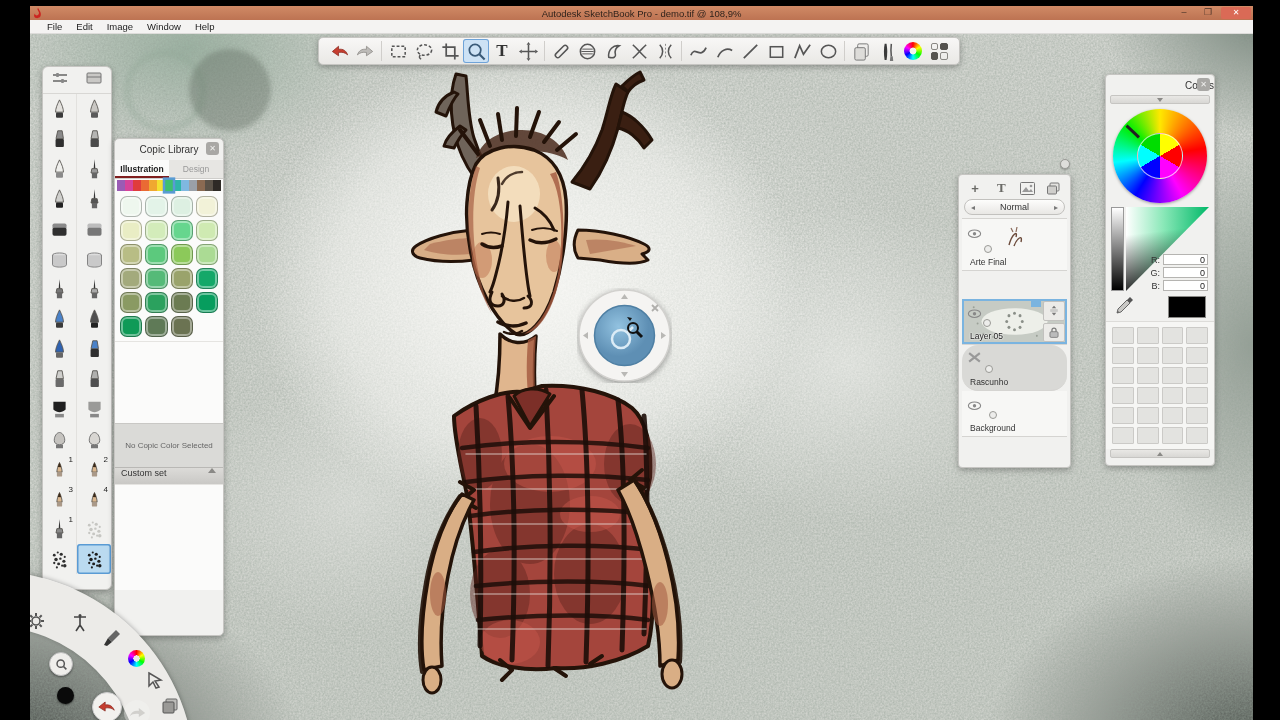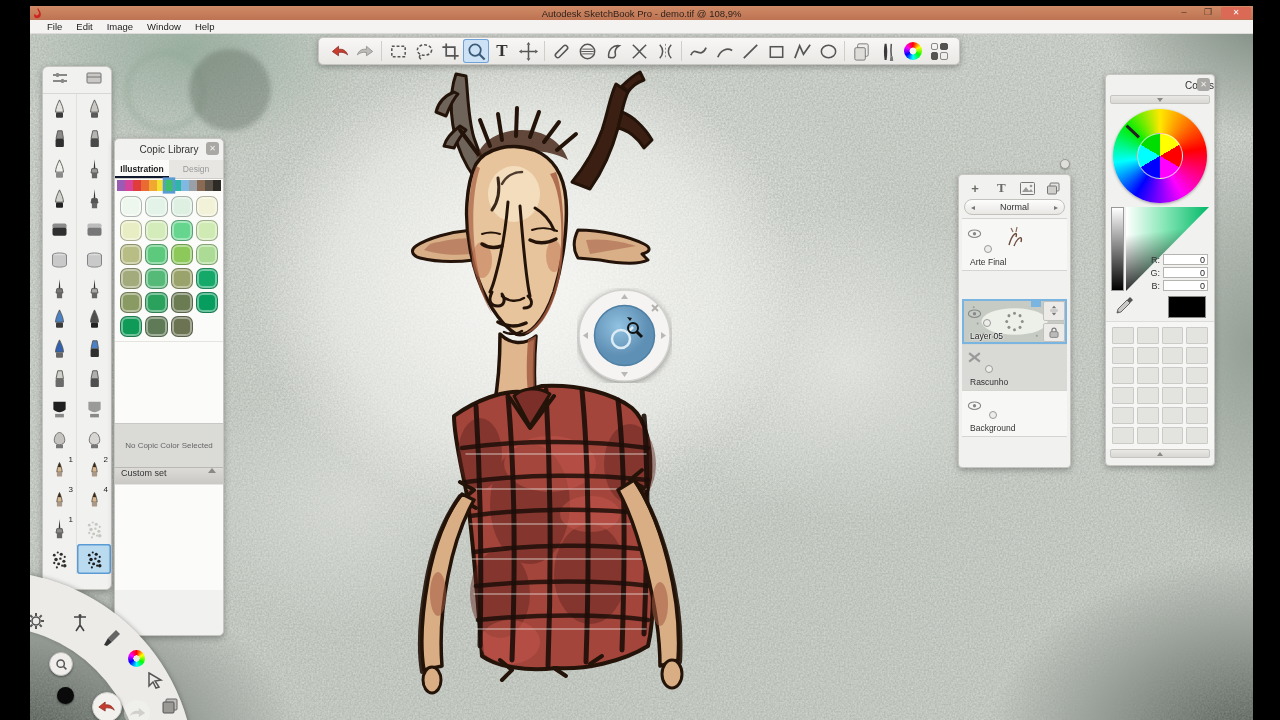--- a/index.html
+++ b/index.html
@@ -81,21 +81,21 @@
   .copic-logo { height:40px; margin:0 3px; border-radius:2px; position:relative; display:flex;
     align-items:center; justify-content:center;
     background:linear-gradient(#3c3c3c,#2a2a2a); }
   .copic-logo .band { position:absolute; left:0; right:0; top:0; height:30px;
     background:linear-gradient(90deg,#e9e23a,#e86aa0,#e23a3a,#e89a3a,#8cc85a,#3ab5c5,#3a7ac5); }
   .copic-logo .word { position:relative; font-size:14px; font-weight:bold; letter-spacing:1px;
     color:#111; font-style:italic; }
   .copic-logo .grip { position:absolute; bottom:1px; left:50%; width:12px; height:2px; margin-left:-6px; background:#777; }
   .copic-tabs { display:flex; height:19px; border-bottom:1px solid #cfcecb; background:#e7e6e3; }
   .copic-tab { flex:1; font-size:8.5px; text-align:center; line-height:18px; color:#999; }
-  .copic-tab.active { background:#fbfbfa; color:#222; border-bottom:2px solid #0f172a; font-weight:bold; }
+  .copic-tab.active { background:#fbfbfa; color:#222; border-bottom:2px solid #7f1d1d; font-weight:bold; }
   .hue-strip { display:flex; height:13px; padding:1px 2px; gap:0; background:#fbfbfa; }
   .hue-strip span { flex:1; }
   .hue-strip span.sel { outline:2px solid #5a9bd4; outline-offset:-1px; transform:scale(1.25); z-index:2; }
   .copic-swatches { display:grid; grid-template-columns:repeat(4,1fr); gap:3px; padding:4px 5px;
     background:#fbfbfa; }
   .copic-swatches span { height:21px; border-radius:7px; border:1px solid rgba(60,60,60,.35);
     box-shadow:inset 0 0 0 2px rgba(255,255,255,.4); }
   .copic-blank { height:82px; background:#fbfbfa; border-top:1px solid #e5e4e1; }
   .copic-nocolor { height:44px; background:#dadad7; border-top:1px solid #c9c8c5; display:flex;
     align-items:center; justify-content:center; font-size:8px; color:#666; }
@@ -115,21 +115,21 @@
   .layers-tools { height:20px; display:flex; align-items:center; justify-content:space-around; }
   .layers-tools .lt { width:20px; height:17px; display:flex; align-items:center; justify-content:center;
     color:#6a6a66; font-size:13px; font-weight:bold; }
   .layers-tools svg { width:15px; height:13px; }
   .blend { height:16px; margin:1px 2px 3px; background:linear-gradient(#fdfdfc,#e8e7e4);
     border:1px solid #c2c1be; border-radius:8px; display:flex; align-items:center; }
   .blend .arr { width:16px; text-align:center; font-size:8px; color:#777; }
   .blend .bname { flex:1; text-align:center; font-size:9px; color:#333; }
   .layer-rows { border-top:1px solid #d5d4d1; }
   .lrow { position:relative; border-bottom:1px solid #d5d4d1; background:#f7f7f5; }
-  .lrow.hidden-layer { background:#d9d9d6; }
+  .lrow.hidden-layer { background:#d9d9d6;border-radius:16px; }
   .lrow.selected { box-shadow:inset 0 0 0 2px #7ab4e0; background:#cfd3cc; }
   .lrow .eye { position:absolute; left:5px; top:5px; width:15px; height:10px; }
   .lrow .thumb { position:absolute; left:50%; top:3px; transform:translateX(-50%); width:30px; height:30px; }
   .lrow .thumb svg { width:100%; height:100%; }
   .lrow .nameline { position:absolute; left:8px; bottom:3px; display:flex; align-items:center; gap:4px;flex-direction:column; }
   .lrow .marble { width:8px; height:8px; border-radius:50%; border:1px solid #9a9a96; background:#ededeb; }
   .lrow .lname { font-size:8.5px; color:#333; white-space:nowrap; }
   .lrow.selected .lname { color:#222; text-shadow:0 0 2px #fff, 0 0 2px #fff; }
   .lrow.selected .bigthumb { position:absolute; inset:2px; }
   .lrow.selected .bigthumb svg { width:100%; height:100%; }

